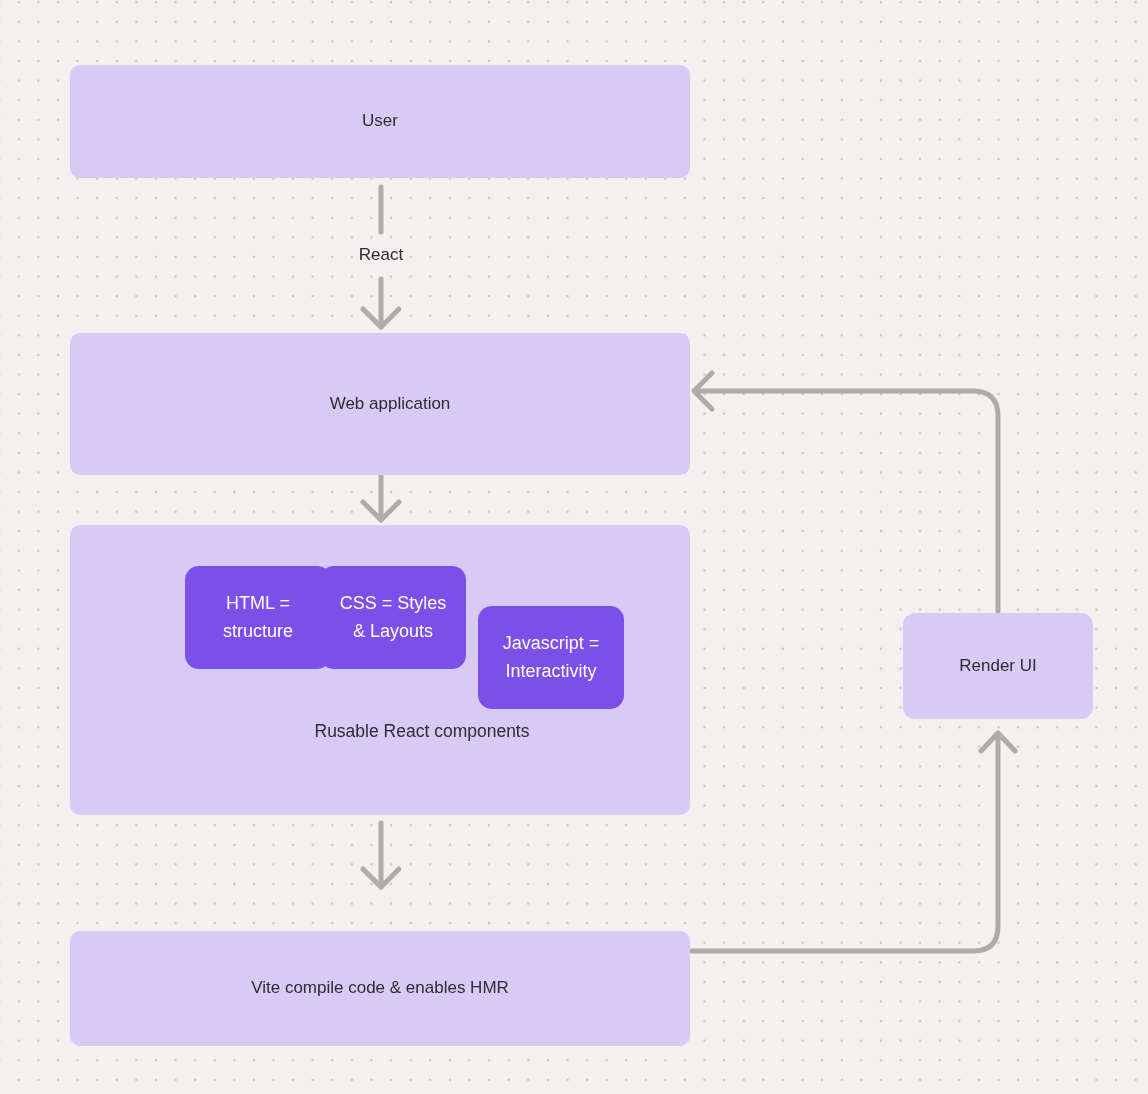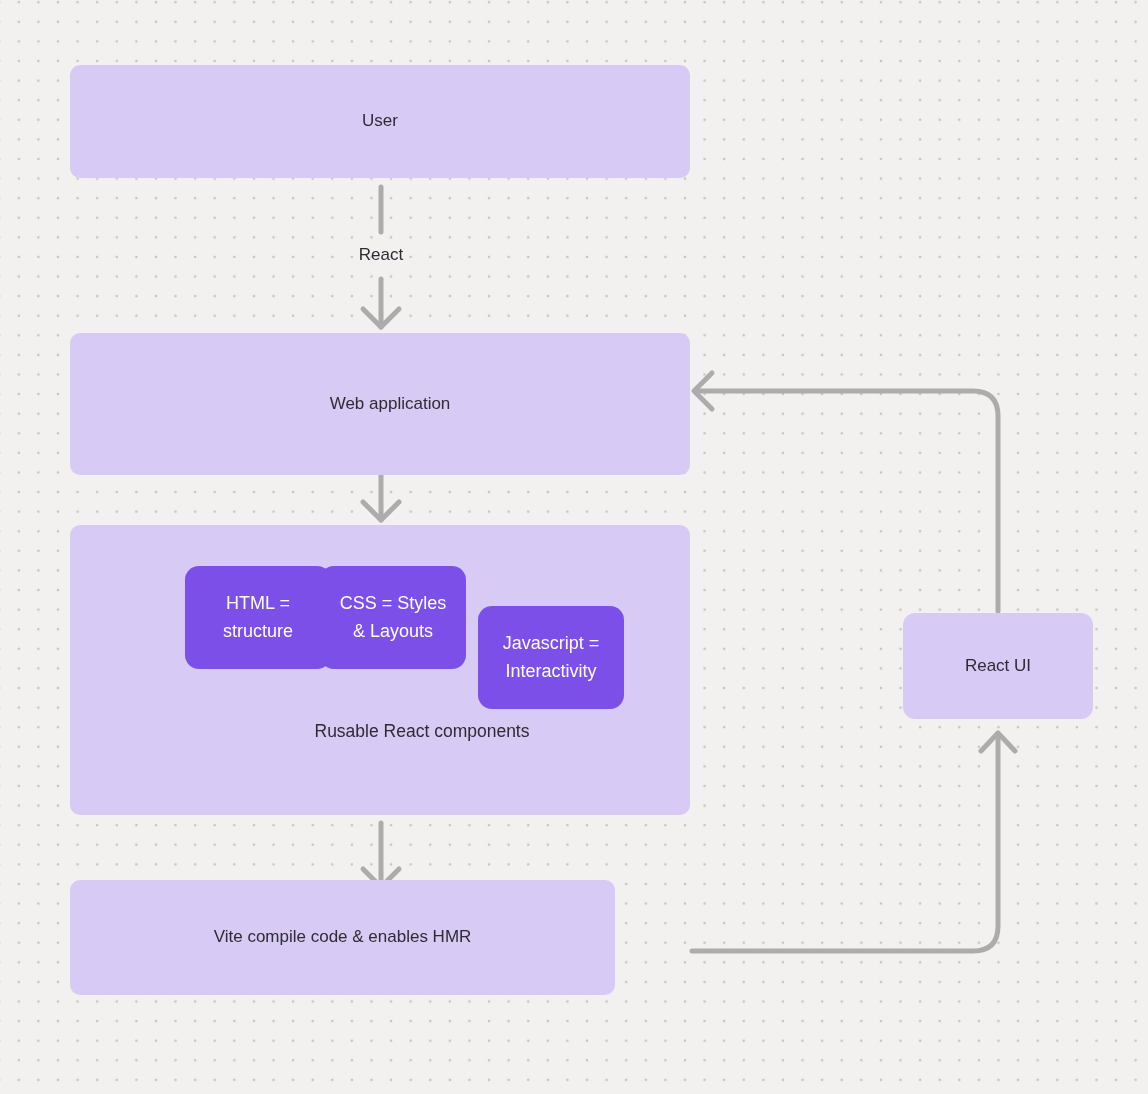--- a/index.html
+++ b/index.html
@@ -42,21 +42,21 @@
     font-weight: 500;
     line-height: 1.3;
   }
   .node-light {
     background: #d7cbf5;
     border-radius: 10px;
   }
   .node-user   { left: 70px; top: 65px;  width: 620px; height: 113px; }
   .node-webapp { left: 70px; top: 333px; width: 620px; height: 142px; padding-left: 20px; }
   .node-group  { left: 70px; top: 525px; width: 620px; height: 290px; display: block; }
-  .node-vite   { left: 70px; top: 880px; width: 545px; height: 115px; }
+  .node-vite   { left: 70px; top: 931px; width: 620px; height: 115px; }
   .node-render { left: 903px; top: 613px; width: 190px; height: 106px; border-radius: 12px; }
   .chip {
     position: absolute;
     top: 41px;
     width: 146px;
     height: 103px;
     background: #7b4fe8;
     border-radius: 14px;
     display: flex;
     align-items: center;
@@ -139,16 +139,16 @@
 Interactivity</span>
     </div>
     <div class="group-caption">Rusable React components</div>
   </div>
 
   <div class="node node-light node-vite">
     <span>Vite compile code &amp; enables HMR</span>
   </div>
 
   <div class="node node-light node-render">
-    <span>React UI</span>
+    <span>Render UI</span>
   </div>
 
 </div>
 
 </body></html>

